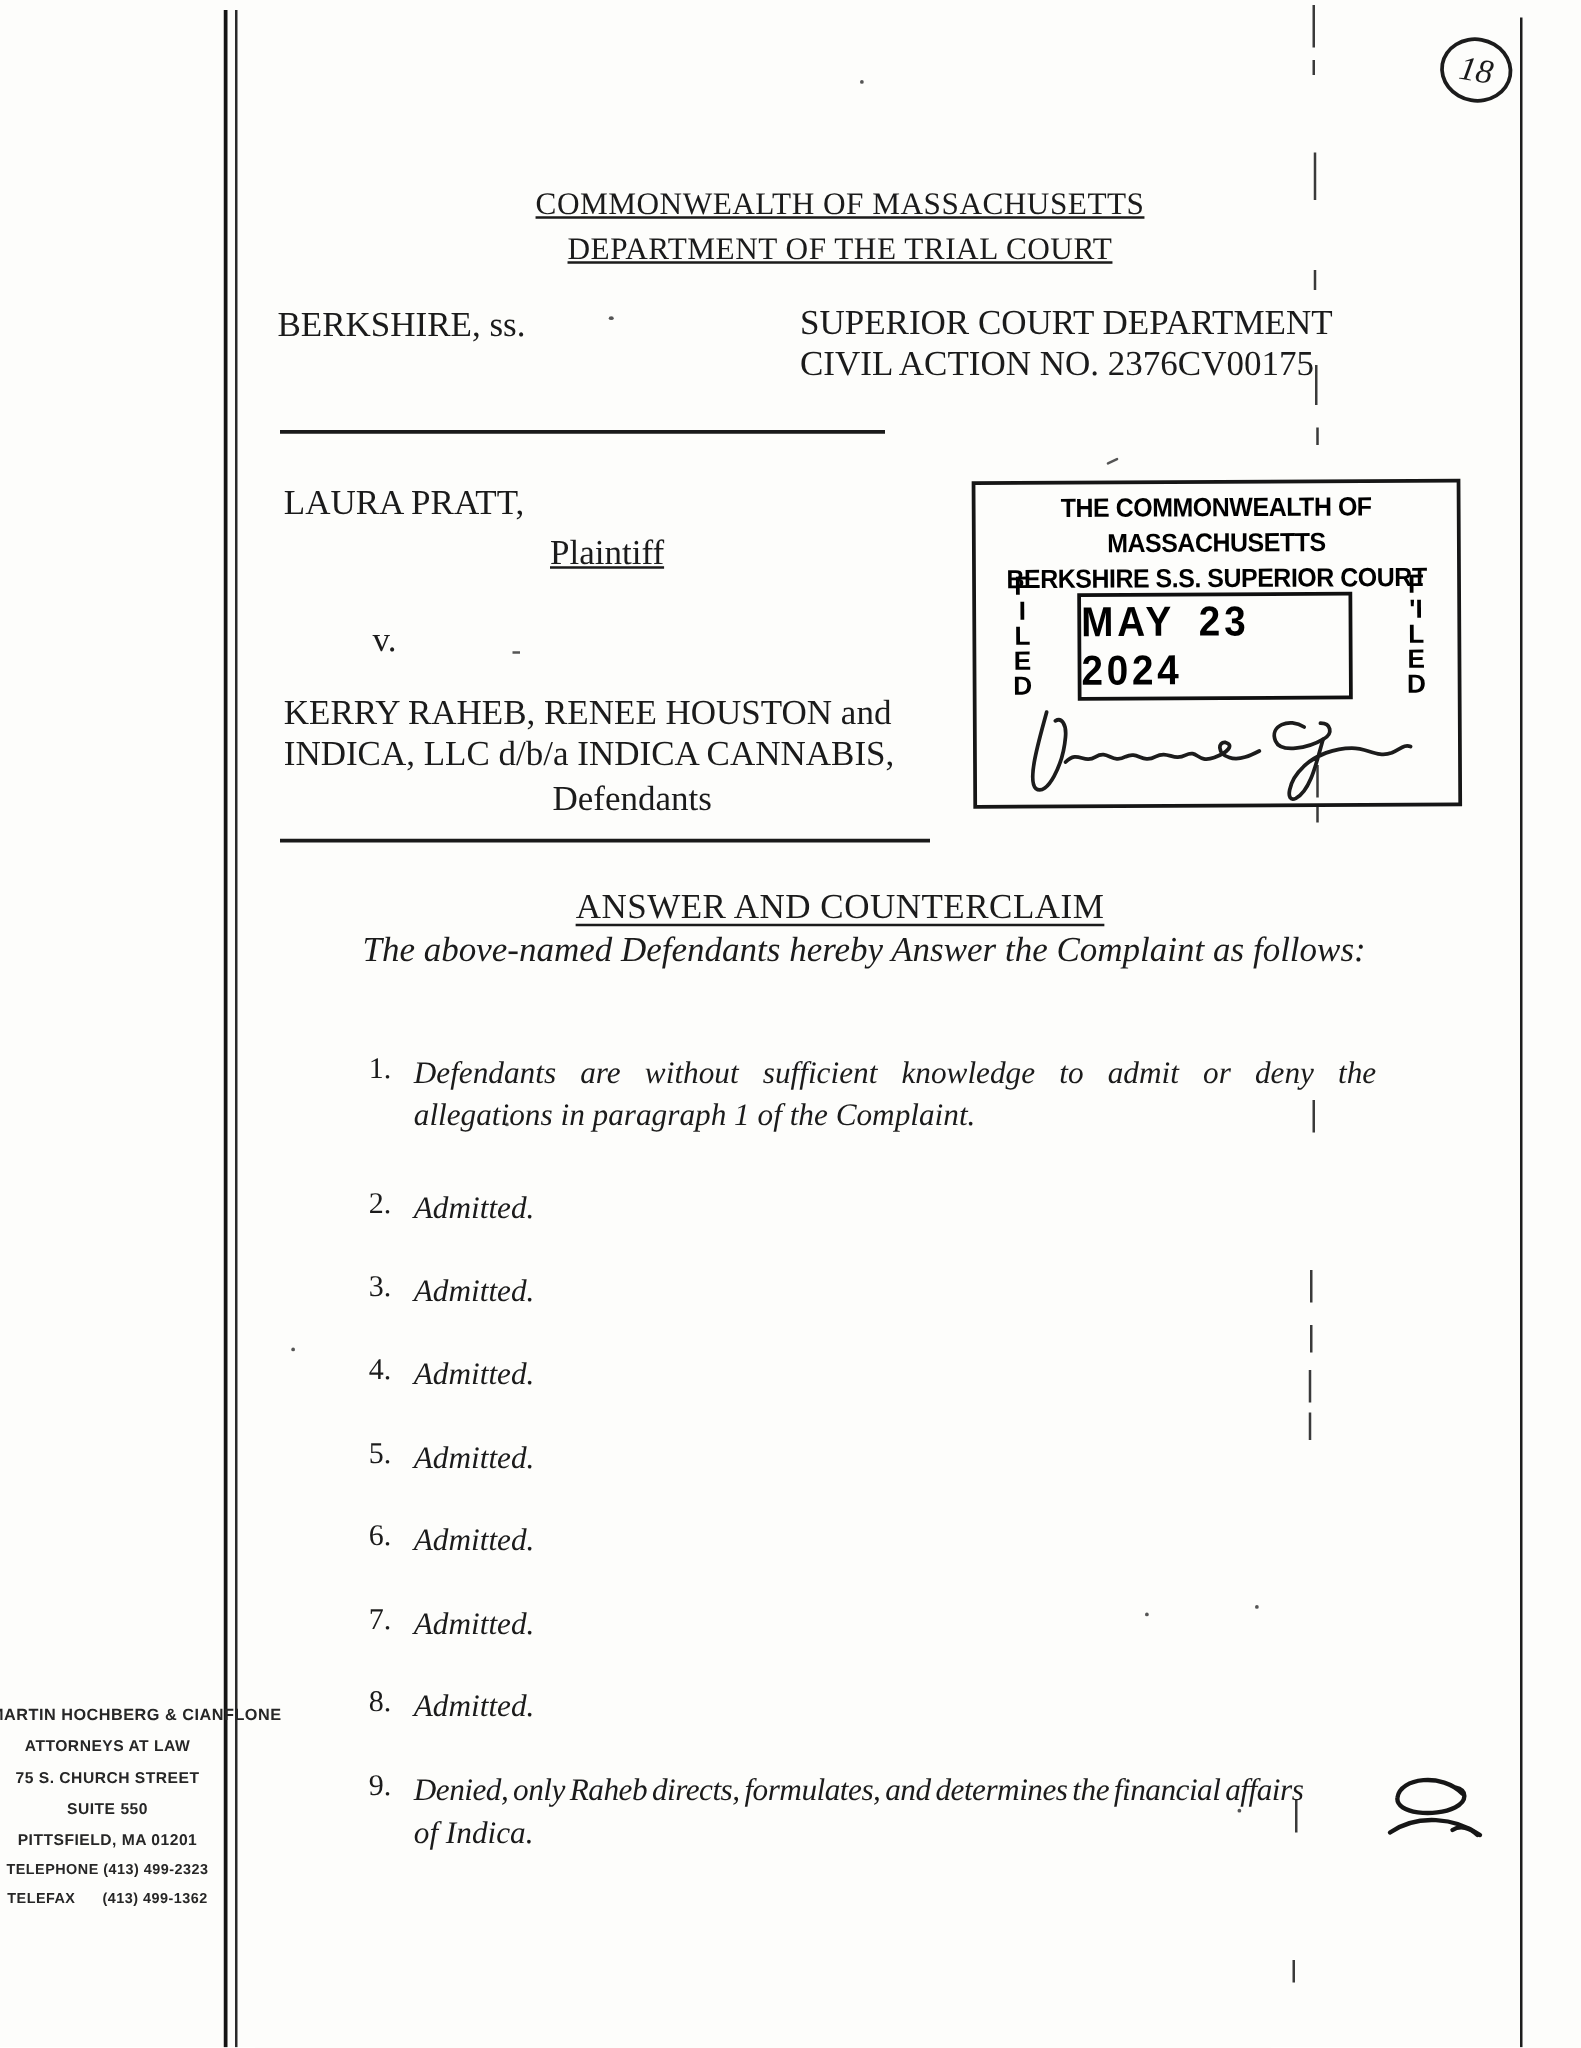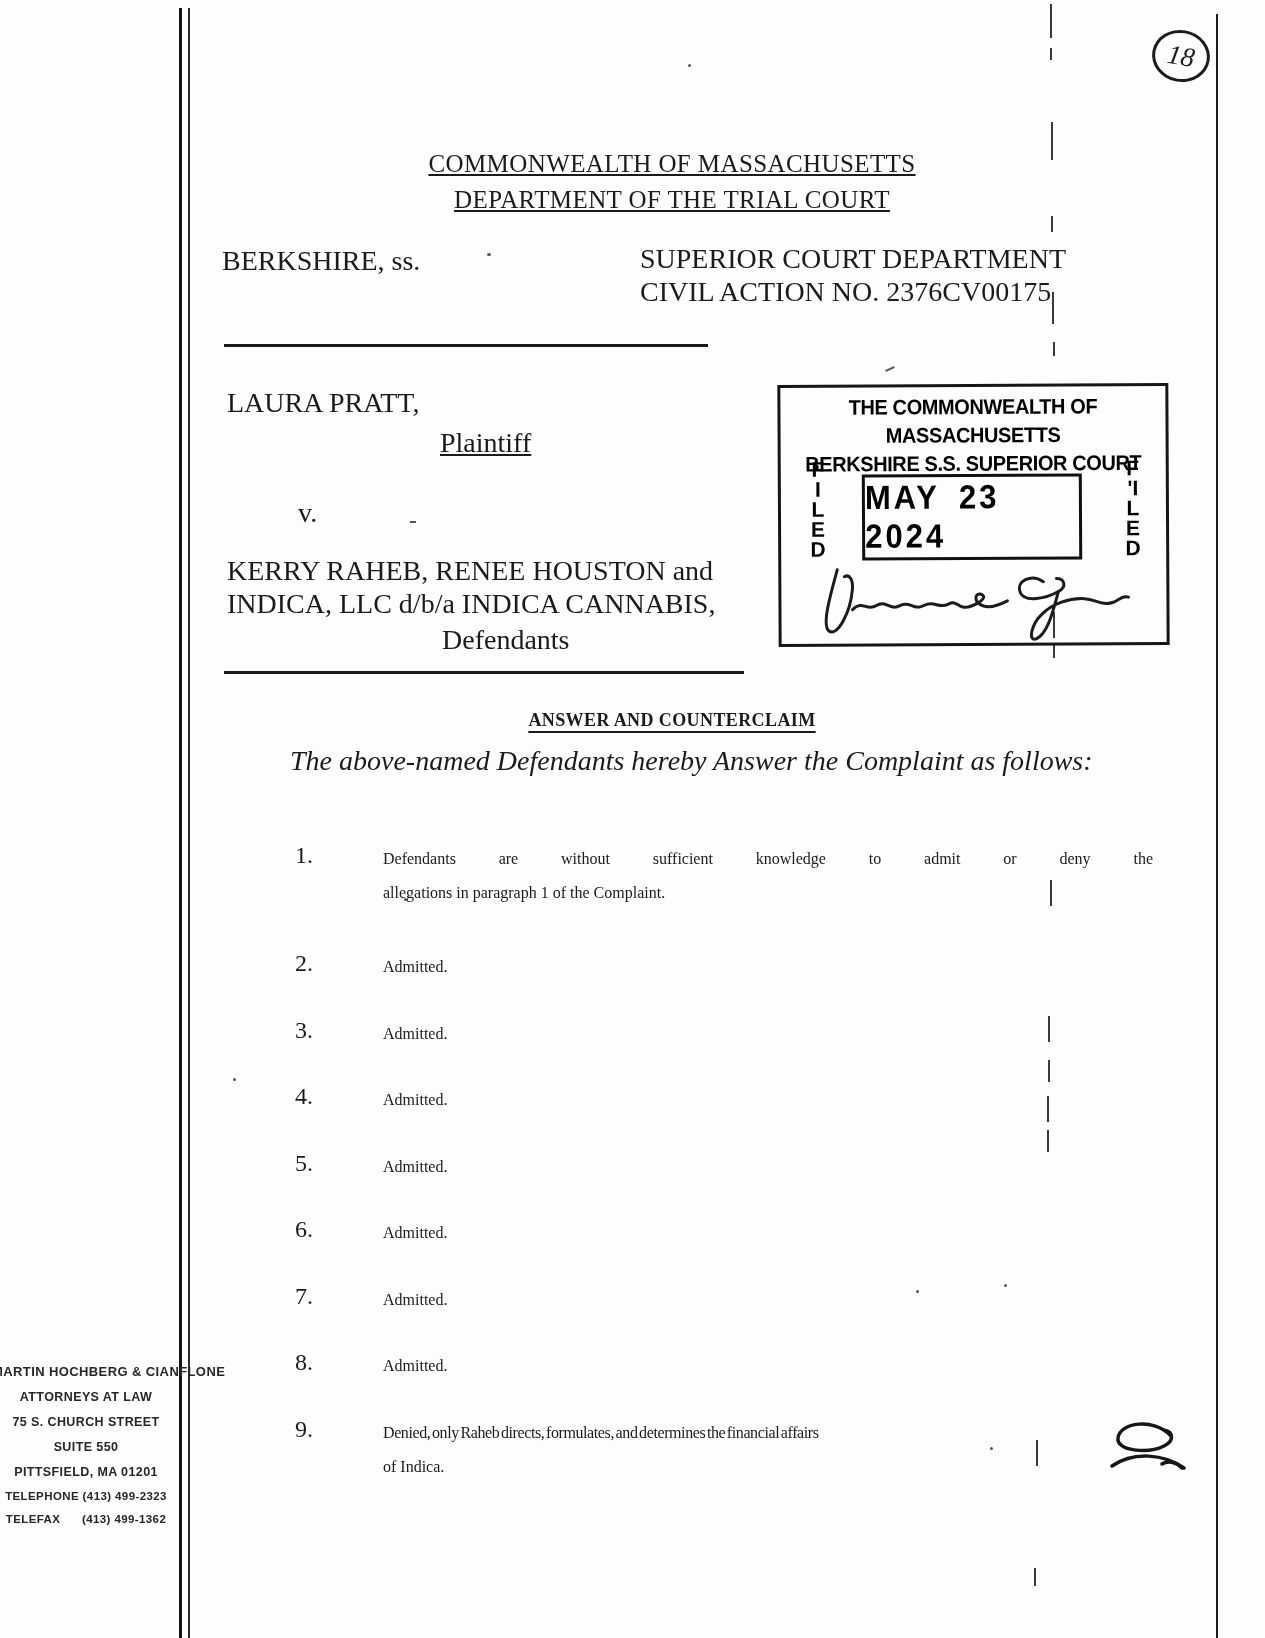--- a/index.html
+++ b/index.html
@@ -25,26 +25,26 @@
   .stamp{position:absolute;left:778px;top:384px;width:385px;height:256px;border:3px solid #161616;
          transform:rotate(-.3deg);font-family:"Liberation Sans",sans-serif;}
   .stamp-title{position:absolute;left:0;right:0;top:8px;text-align:center;font-weight:bold;
                font-size:20px;line-height:27px;letter-spacing:-.4px;color:#000;transform:scaleY(1.05);}
   .filed{position:absolute;font-weight:bold;font-size:21px;line-height:20px;white-space:pre-line;
          text-align:center;color:#000;}
   .datebox{position:absolute;left:81px;top:87px;width:214px;height:80px;border:3px solid #101010;
            display:flex;align-items:center;justify-content:center;}
   .datetext{font-weight:bold;font-size:31px;letter-spacing:3px;word-spacing:8px;color:#000;transform:scaleY(1.08);}
   
-  .doc-title{font-weight:bold;font-size:18px;letter-spacing:.4px;text-decoration:underline;
+  .doc-title{font-weight:normal;font-size:28px;letter-spacing:.4px;text-decoration:underline;
              text-underline-offset:5px;text-decoration-thickness:2px;}
   
   .item{position:absolute;left:295px;width:845px;}
   .item .num{position:absolute;left:0;top:0;font-size:24px;}
-  .item .txt{margin-left:88px;width:770px;font-size:16px;line-height:34px;}
+  .item .txt{margin-left:36px;width:770px;font-size:25px;line-height:34px;font-style:italic;}
   .line{white-space:nowrap;}
   .line.j{white-space:normal;text-align:justify;text-align-last:justify;-moz-text-align-last:justify;}
   .line.tight{letter-spacing:-.4px;word-spacing:-2px;}
   
   .letterhead{position:absolute;left:-8px;top:1364px;width:188px;text-align:center;
               font-family:"Liberation Sans",sans-serif;font-weight:bold;color:#262626;}
   .lh-line{white-space:pre;margin-bottom:11px;letter-spacing:.4px;}
   .lh-0{font-size:13px;}
   .lh-1,.lh-2,.lh-3,.lh-4{font-size:12.5px;}
   .lh-5,.lh-6{font-size:11.5px;}

